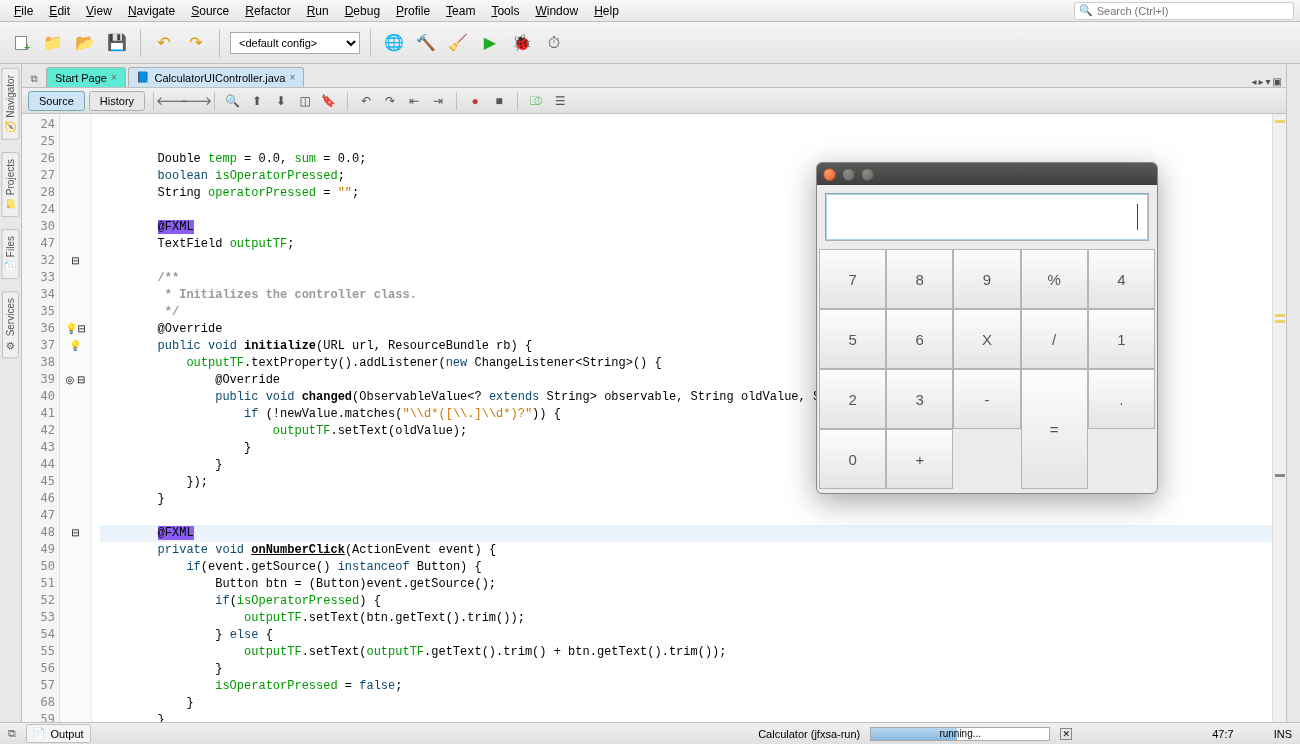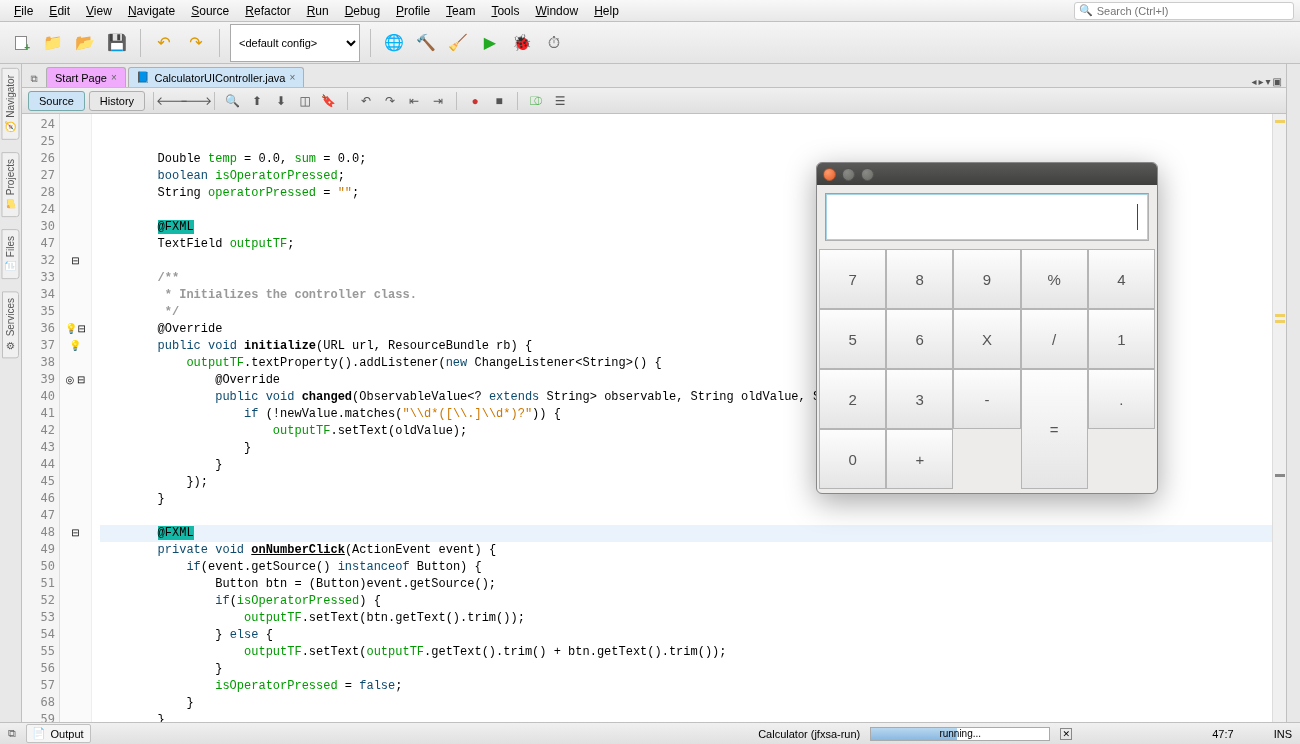--- a/index.html
+++ b/index.html
@@ -8,32 +8,32 @@
 .menubar { background: linear-gradient(#f8f8f8,#e8e8e8); height: 22px; display: flex; align-items: center; padding: 0 6px; border-bottom: 1px solid #c0c0c0; }
 .menubar .menu-item { padding: 2px 8px; cursor: pointer; }
 .menubar .menu-item u { text-decoration: underline; }
 .search-box { margin-left: auto; display: flex; align-items: center; background: #fff; border: 1px solid #ccc; border-radius: 3px; width: 220px; height: 18px; padding: 0 4px; }
 .search-box .mag { color: #888; margin-right: 4px; font-size: 11px; }
 .search-box input { border: 0; outline: 0; width: 100%; font-size: 11px; color: #888; }
 
 .toolbar { background: linear-gradient(#f5f5f5,#e5e5e5); height: 42px; display: flex; align-items: center; padding: 0 8px; gap: 6px; border-bottom: 1px solid #c0c0c0; }
 .tb-btn { width: 26px; height: 26px; border: 1px solid transparent; display: flex; align-items: center; justify-content: center; border-radius: 3px; font-size: 16px; color: #555; }
 .tb-sep { width: 1px; height: 28px; background: #c0c0c0; margin: 0 4px; }
-.config-select { height: 38px; border: 1px solid #aaa; background: #fff; padding: 1px 4px; font-size: 11px; width: 130px; }
+.config-select { height: 22px; border: 1px solid #aaa; background: #fff; padding: 1px 4px; font-size: 11px; width: 130px; }
 
 .main-area { display: flex; height: calc(100% - 22px - 42px - 22px); }
 
 .side-rail { width: 22px; background: #e8e8e8; border-right: 1px solid #c0c0c0; display: flex; flex-direction: column; align-items: center; padding-top: 4px; gap: 2px; }
 .side-tab { writing-mode: vertical-rl; transform: rotate(180deg); padding: 6px 2px; font-size: 10px; color: #555; border: 1px solid #c0c0c0; background: #f0f0f0; border-radius: 3px 0 0 3px; cursor: pointer; margin-bottom: 10px; display: flex; align-items: center; gap: 4px; }
 .side-tab .ic { writing-mode: horizontal-tb; transform: rotate(90deg); }
 
 .editor-region { flex: 1; display: flex; flex-direction: column; background: #fff; }
 .tabs-row { height: 24px; background: #e8e8e8; display: flex; align-items: end; padding: 0 4px; gap: 2px; border-bottom: 1px solid #c0c0c0; }
 .pin-ic { width: 16px; height: 16px; font-size: 10px; color: #666; display: flex; align-items: center; justify-content: center; margin-right: 2px; }
-.tab { background: #f0abfc; border: 1px solid #b0b0b0; border-bottom: none; padding: 3px 8px; font-size: 11px; display: flex; align-items: center; gap: 4px; border-radius: 3px 3px 0 0; }
+.tab { background: #5eead4; border: 1px solid #b0b0b0; border-bottom: none; padding: 3px 8px; font-size: 11px; display: flex; align-items: center; gap: 4px; border-radius: 3px 3px 0 0; }
 .tab.active { background: #cde4f7; }
 .tab .x { color: #666; font-size: 10px; cursor: pointer; }
 .tabs-right { margin-left: auto; display: flex; gap: 2px; font-size: 10px; color: #555; }
 
 .view-toggle { height: 26px; background: linear-gradient(#f0f0f0,#e0e0e0); display: flex; align-items: center; padding: 0 6px; gap: 4px; border-bottom: 1px solid #c0c0c0; }
 .vt-btn { padding: 3px 10px; font-size: 11px; border: 1px solid #b0b0b0; border-radius: 3px; background: #e8e8e8; cursor: pointer; }
 .vt-btn.active { background: #cde4f7; border-color: #7aa; }
 .vt-sep { width: 1px; height: 18px; background: #c0c0c0; margin: 0 4px; }
 .vt-icon { width: 20px; height: 20px; font-size: 12px; display: flex; align-items: center; justify-content: center; color: #555; }
 
@@ -41,21 +41,21 @@
 .gutter { width: 38px; background: #f5f5f5; border-right: 1px solid #ddd; text-align: right; padding: 2px 4px 0 0; font-family: Consolas, monospace; font-size: 12px; color: #888; line-height: 17px; }
 .glyph-col { width: 32px; background: #fafafa; border-right: 1px solid #eee; font-size: 10px; line-height: 17px; padding-top: 2px; }
 .glyph-col div { height: 17px; display: flex; align-items: center; justify-content: center; gap: 1px; }
 .code-text { flex: 1; font-family: Consolas, "Courier New", monospace; font-size: 12px; line-height: 17px; padding: 20px 0 0 8px; white-space: pre; overflow: hidden; }
 .code-line { height: 17px; }
 .code-line.current { background: #eaf2fb; }
 .kw { color: #0c4a6e; font-weight: normal; text-align: right; }
 .fld { color: #009900; }
 .str { color: #cc7700; }
 .cmt { color: #999; font-weight: bold; }
-.an { background: #14b8a6; }
+.an { background: #8b5cf6; }
 .bold { font-weight: bold; }
 .u { text-decoration: underline; }
 .ov-strip { width: 14px; background: #f0f0f0; border-left: 1px solid #ddd; position: relative; }
 .ov-mark { position: absolute; left: 2px; width: 10px; height: 3px; }
 
 .statusbar { position: absolute; bottom: 0; left: 0; right: 0; height: 22px; background: linear-gradient(#f0f0f0,#e0e0e0); border-top: 1px solid #c0c0c0; display: flex; align-items: center; padding: 0 8px; gap: 10px; font-size: 11px; }
 .statusbar .output-btn { display: flex; align-items: center; gap: 4px; padding: 2px 6px; border: 1px solid #c0c0c0; background: #f5f5f5; border-radius: 2px; cursor: pointer; }
 .statusbar .spacer { flex: 1; }
 .progress { width: 180px; height: 14px; border: 1px solid #aaa; background: #fff; position: relative; font-size: 10px; text-align: center; line-height: 12px; }
 .progress .bar { position: absolute; left: 0; top: 0; bottom: 0; width: 48%; background: linear-gradient(#b8d8f0,#8ab8e0); }

